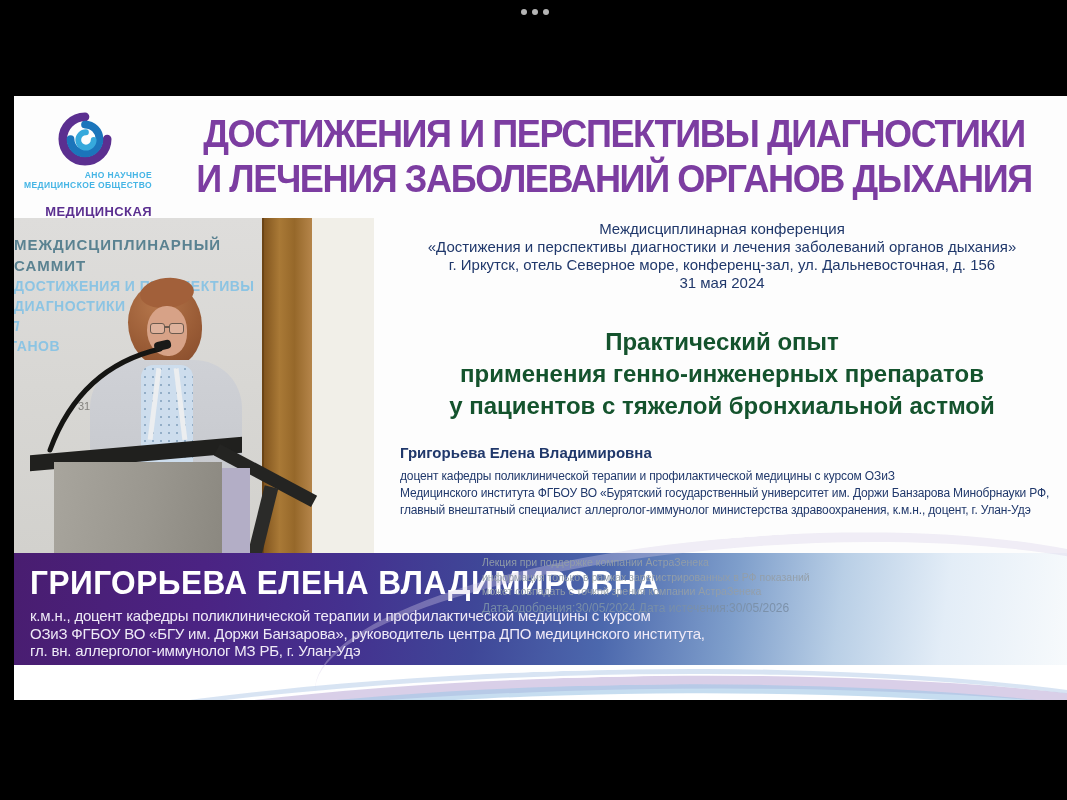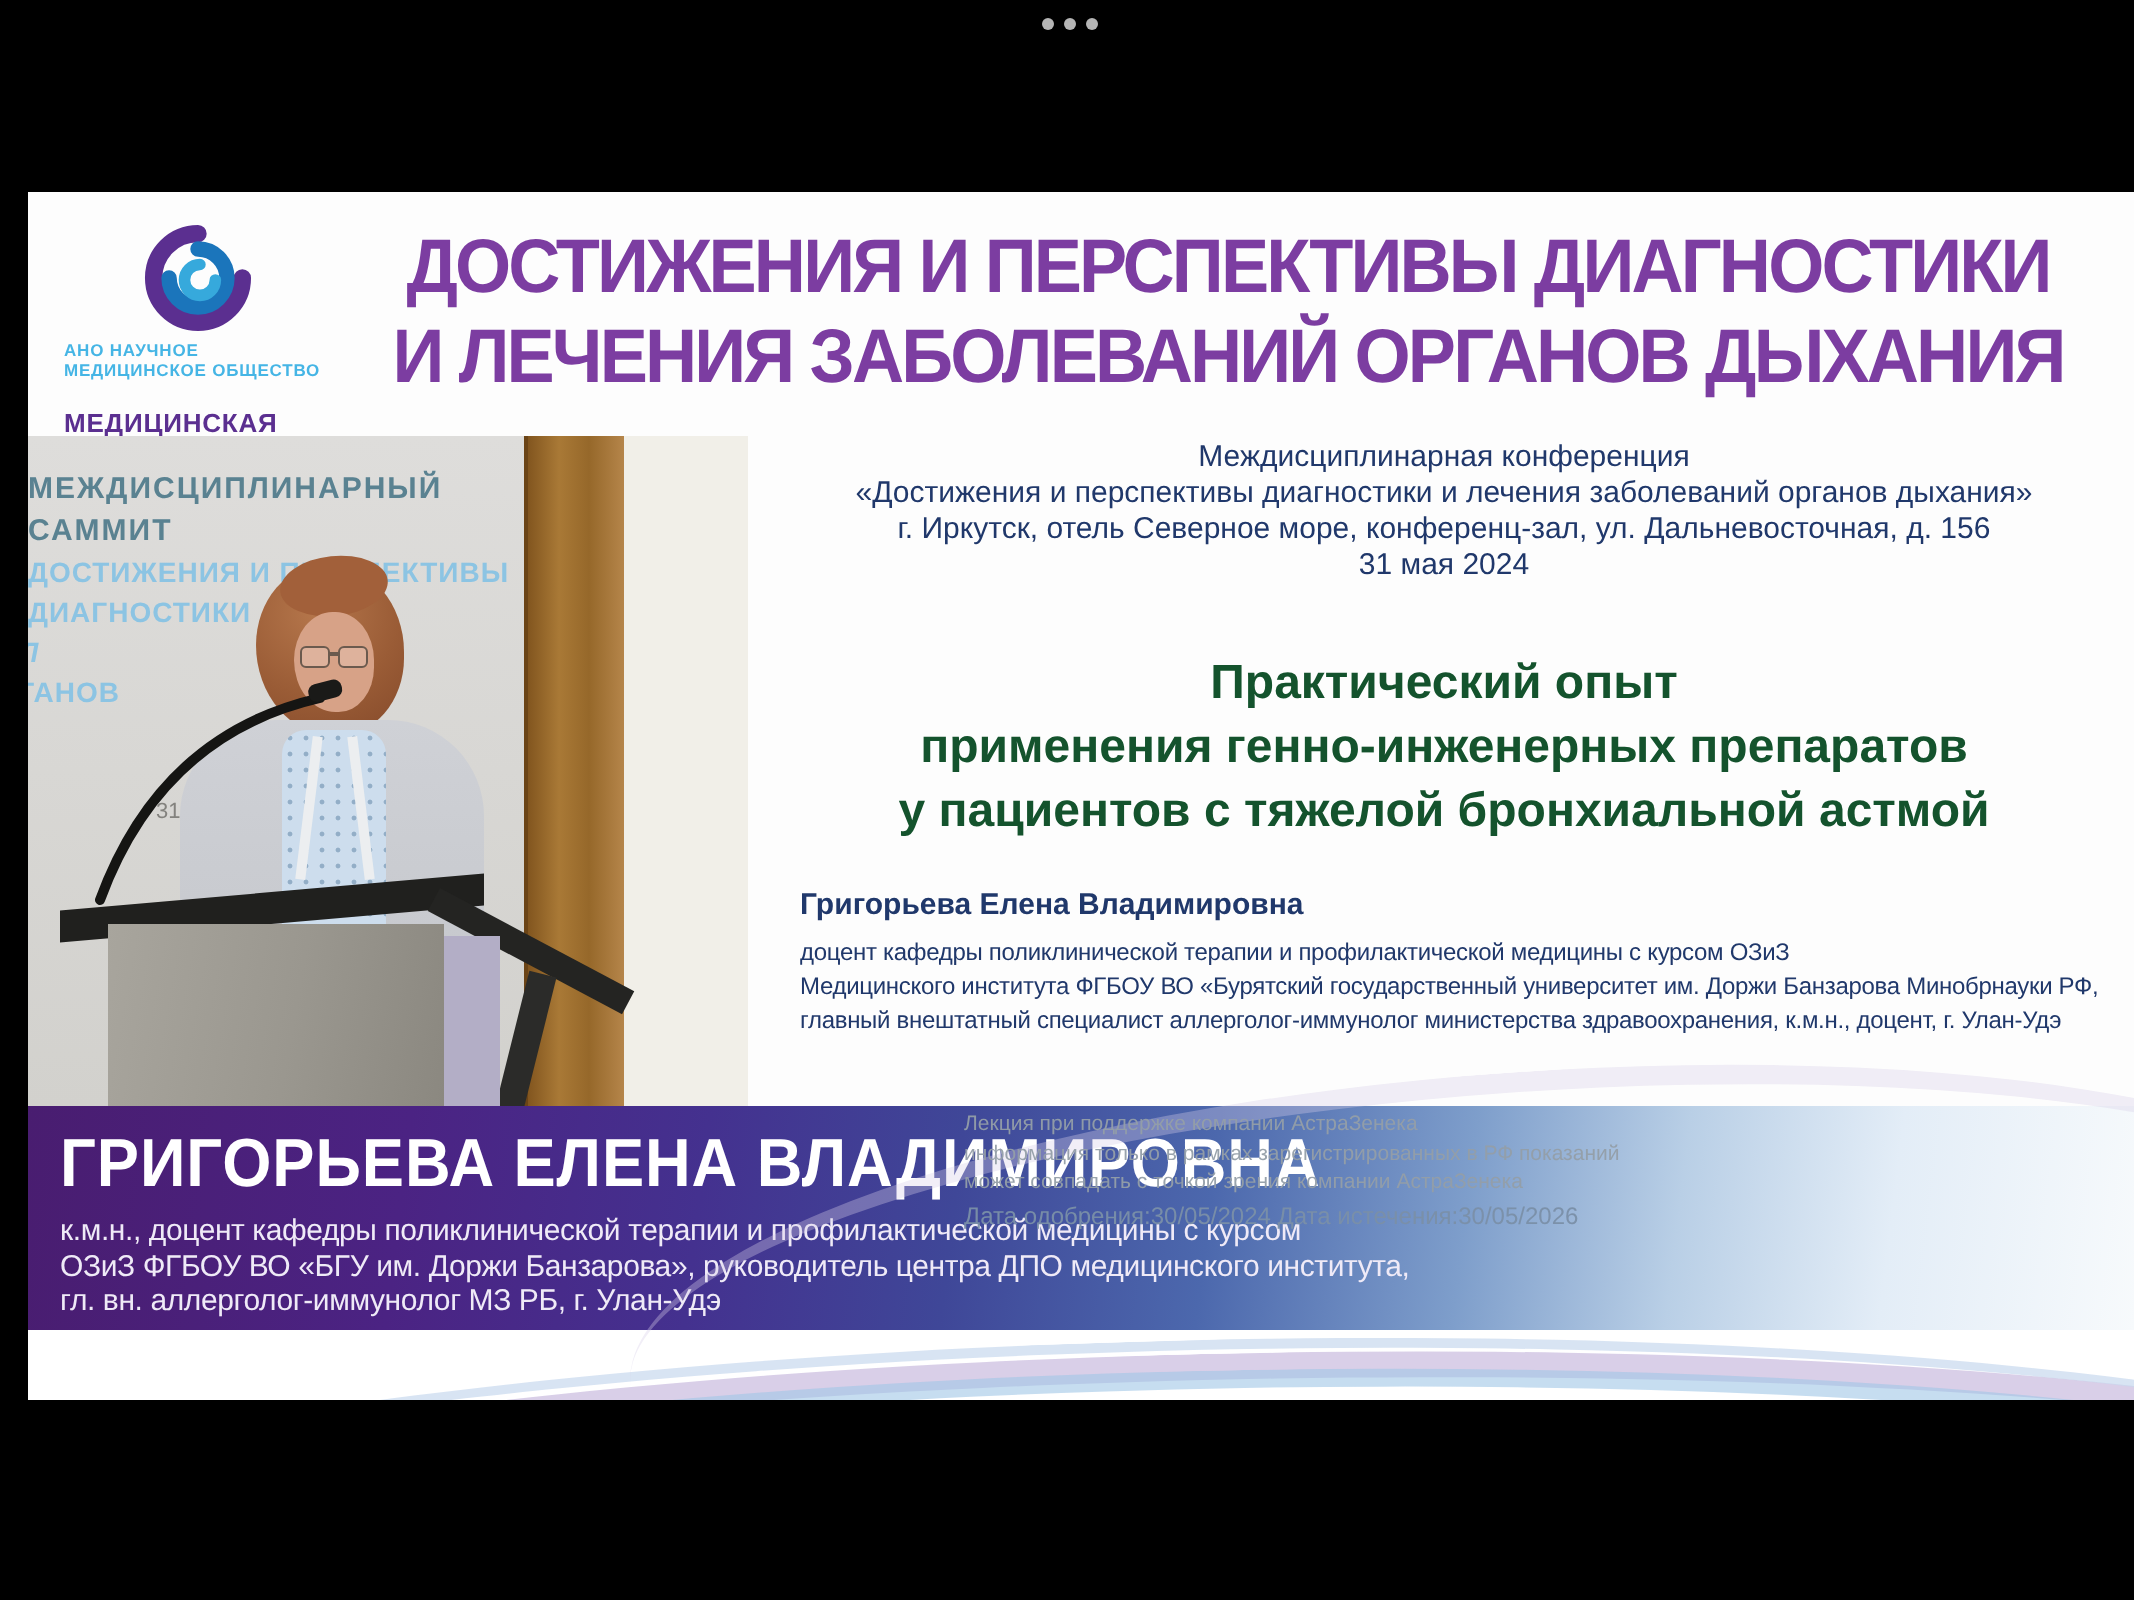--- a/index.html
+++ b/index.html
@@ -4,21 +4,21 @@
 <style>
   html,body{margin:0;padding:0;background:#000;}
   #screen{position:relative;width:1067px;height:800px;background:#000;overflow:hidden;
           font-family:"Liberation Sans",sans-serif;}
   
   .dots{position:absolute;top:9px;left:521px;display:flex;gap:5px;cursor:pointer;}
   .dots i{width:6px;height:6px;border-radius:50%;background:#b5b5b5;display:block;}
   
   .slide{position:absolute;left:14px;top:96px;width:1053px;height:604px;background:#fdfdfd;}
   
-  .logo{position:absolute;left:18px;top:16px;width:134px;text-align:left;}
+  .logo{position:absolute;left:4px;top:16px;width:134px;text-align:right;}
   .logo svg{display:block;margin:0 auto 4px;}
   .logo .org{font-size:8.5px;line-height:10px;font-weight:bold;color:#45b5e5;letter-spacing:.4px;}
   .logo .brand{margin-top:14px;font-size:13px;line-height:15px;font-weight:bold;color:#5b2f90;letter-spacing:.4px;}
   
   .title{position:absolute;left:150px;top:16px;width:900px;text-align:center;
          font-weight:bold;font-size:38px;line-height:45px;color:#7c3da1;letter-spacing:-1.5px;
          transform:scaleX(.95);}
   
   .conf{position:absolute;left:376px;top:124px;width:664px;text-align:center;
         color:#20386b;font-size:15px;line-height:18px;}

